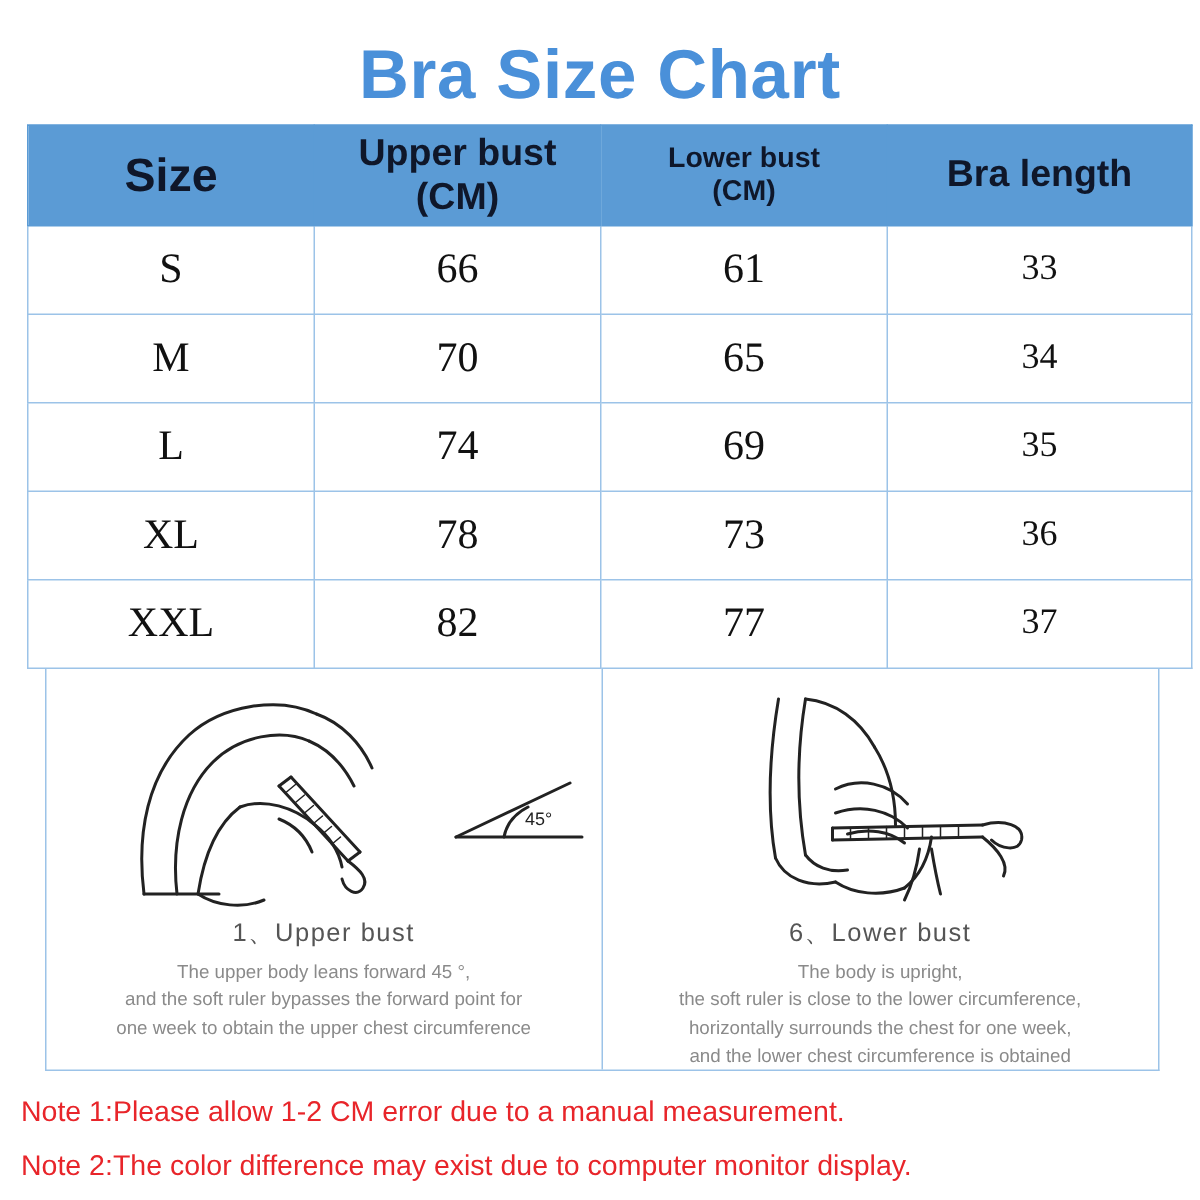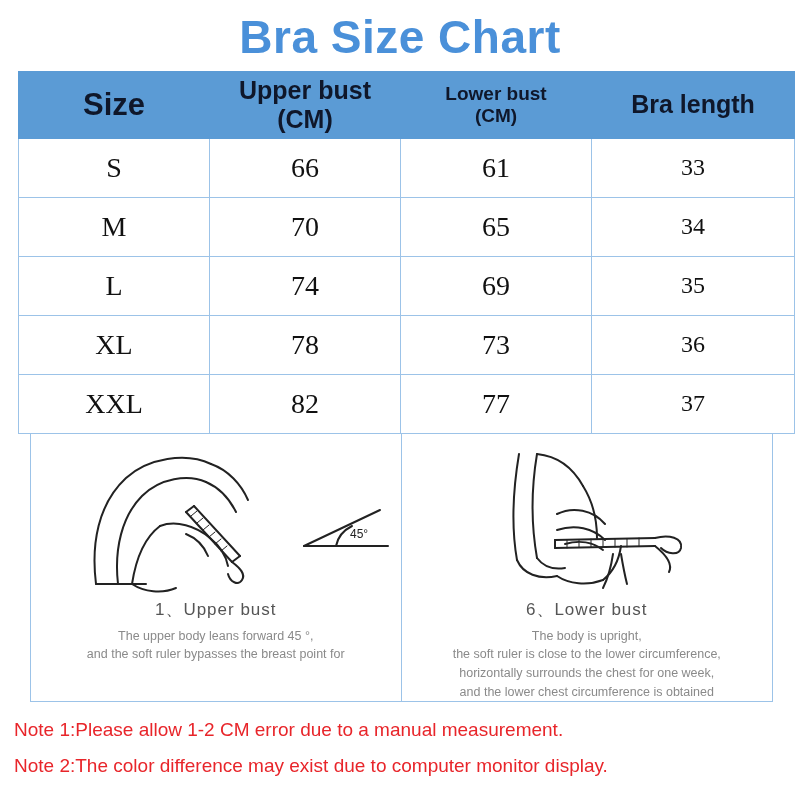--- a/index.html
+++ b/index.html
@@ -21,21 +21,21 @@
   }
 
   
   .title {
     text-align: center;
     color: #4a90d9;
     font-family: "Liberation Sans", sans-serif;
     font-weight: bold;
     font-size: 46px;
     letter-spacing: 0.5px;
-    padding-top: 12px;
+    padding-top: 24px;
     padding-bottom: 8px;
     line-height: 1.1;
   }
 
   
   .table-wrap {
     padding: 0 18px;
   }
   table.size-table {
     width: 764px;
@@ -226,21 +226,22 @@
 
           <path d="M268 112 L352 112"></path>
           <path d="M268 112 L344 76"></path>
           <path d="M300 112 C302 102, 308 96, 316 92"></path>
         </g>
         <text x="314" y="104" font-family="Liberation Sans, sans-serif" font-size="12" fill="#222222">45°</text>
       </svg>
       <div class="illus-caption">1、Upper bust</div>
       <div class="illus-note">
         <div>The upper body leans forward 45 °,</div>
-        <div>and the soft ruler bypasses the breast point for</div>
+        <div>and the soft ruler bypasses the forward point for</div>
+        <div>one week to obtain the upper chest circumference</div>
       </div>
     </div>
 
     <div class="illus-cell right">
       <svg class="illus-svg" width="360" height="170" viewBox="0 0 360 170">
         <g fill="none" stroke="#222222" stroke-width="2" stroke-linecap="round" stroke-linejoin="round">
 
           <path d="M112 20 C106 56, 104 92, 110 126"></path>
           <path d="M130 20 C124 56, 124 90, 130 124"></path>
           <path d="M110 126 C116 140, 132 146, 150 142"></path>

